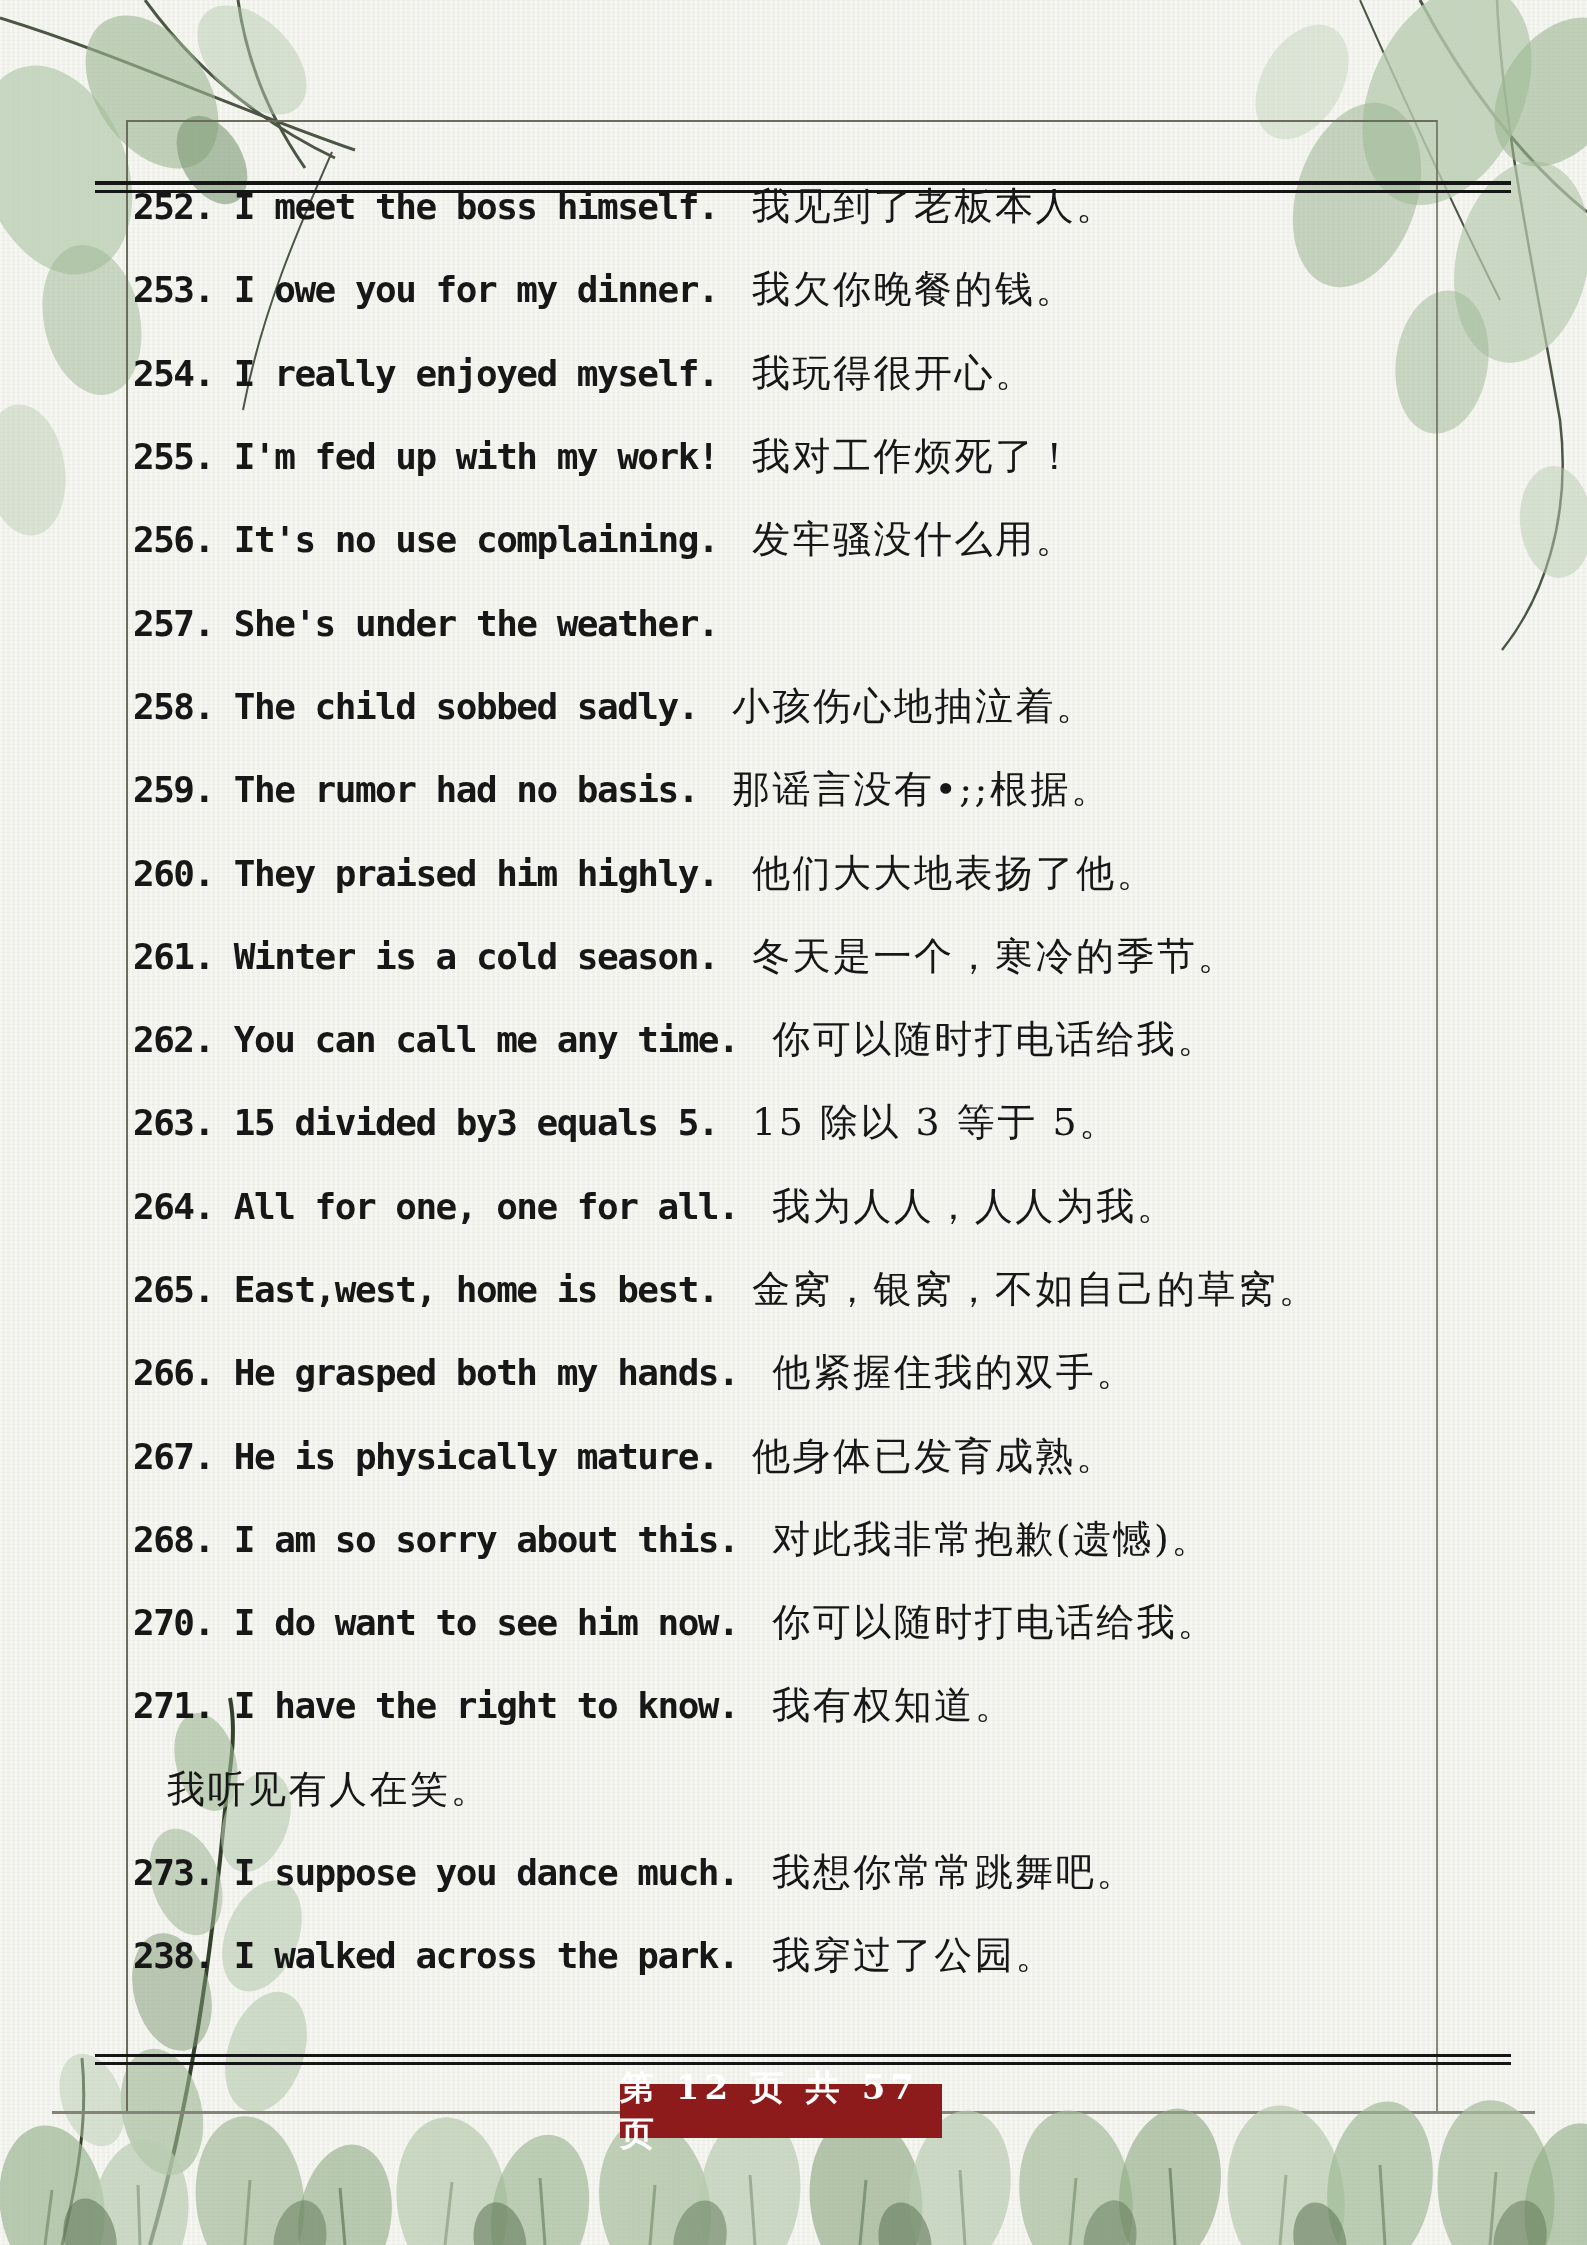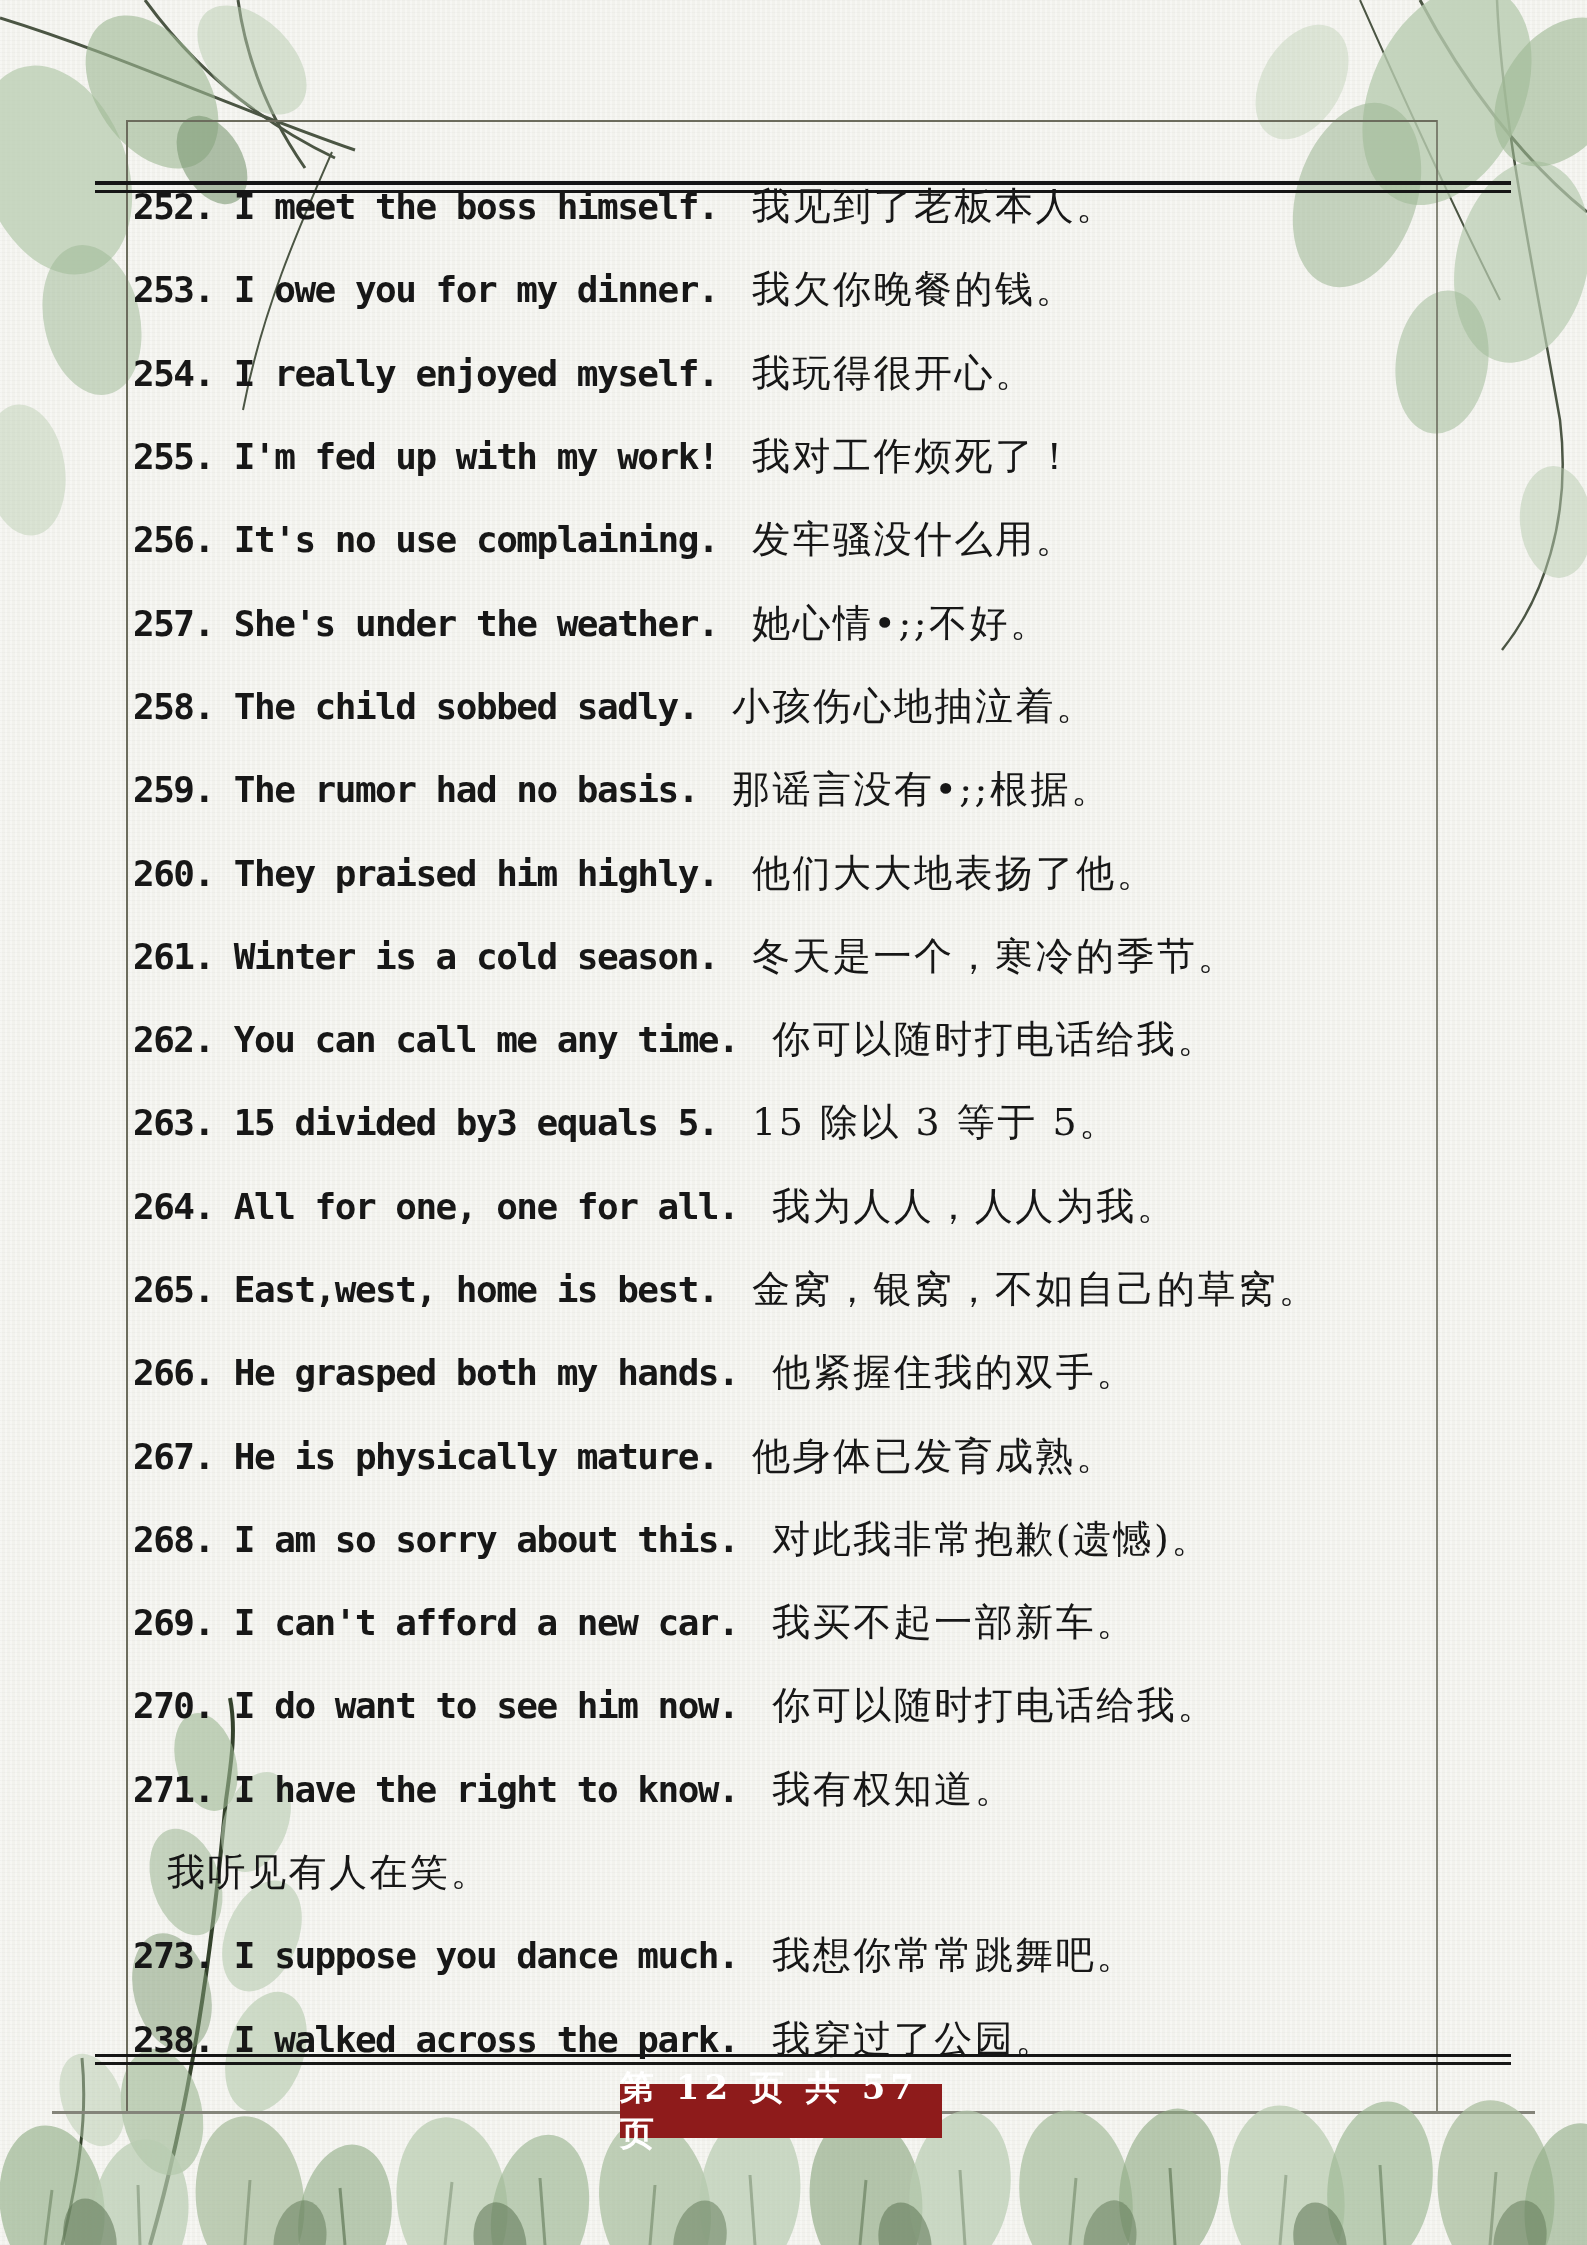--- a/index.html
+++ b/index.html
@@ -128,21 +128,20 @@
       <div class="row">
         <span class="numen">255. I'm fed up with my work!</span>
         <span class="zh">我对工作烦死了！</span>
       </div>
       <div class="row">
         <span class="numen">256. It's no use complaining.</span>
         <span class="zh">发牢骚没什么用。</span>
       </div>
       <div class="row">
         <span class="numen">257. She's under the weather.</span>
-        <span class="zh">她心情•;;不好。</span>
       </div>
       <div class="row">
         <span class="numen">258. The child sobbed sadly.</span>
         <span class="zh">小孩伤心地抽泣着。</span>
       </div>
       <div class="row">
         <span class="numen">259. The rumor had no basis.</span>
         <span class="zh">那谣言没有•;;根据。</span>
       </div>
       <div class="row">
@@ -173,24 +172,20 @@
         <span class="numen">266. He grasped both my hands.</span>
         <span class="zh">他紧握住我的双手。</span>
       </div>
       <div class="row">
         <span class="numen">267. He is physically mature.</span>
         <span class="zh">他身体已发育成熟。</span>
       </div>
       <div class="row">
         <span class="numen">268. I am so sorry about this.</span>
         <span class="zh">对此我非常抱歉(遗憾)。</span>
-      </div>
-      <div class="row">
-        <span class="numen">269. I can't afford a new car.</span>
-        <span class="zh">我买不起一部新车。</span>
       </div>
       <div class="row">
         <span class="numen">270. I do want to see him now.</span>
         <span class="zh">你可以随时打电话给我。</span>
       </div>
       <div class="row">
         <span class="numen">271. I have the right to know.</span>
         <span class="zh">我有权知道。</span>
       </div>
       <div class="row">

